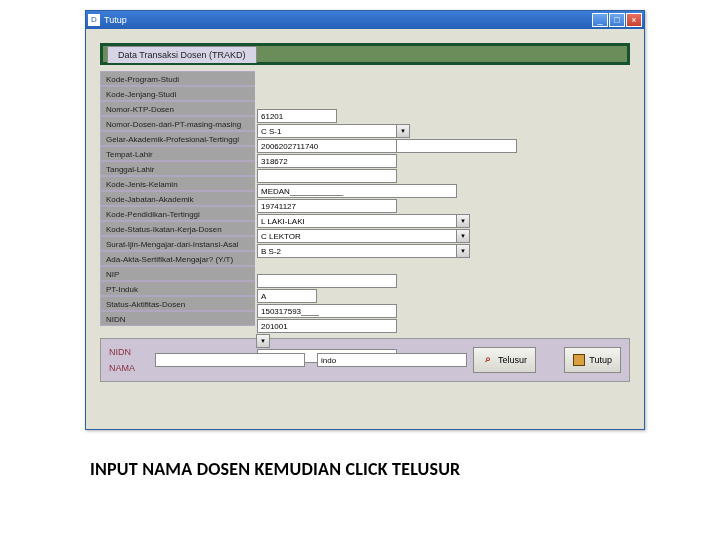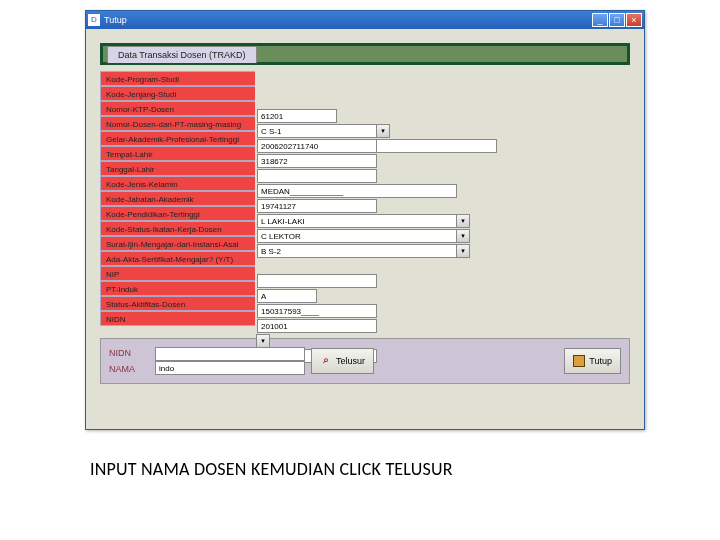--- a/index.html
+++ b/index.html
@@ -74,21 +74,21 @@
     margin: 0 14px;
   }
   .form-row {
     display: flex;
     align-items: stretch;
     height: 15px;
     margin-bottom: 0;
   }
   .form-label {
     width: 155px;
-    background: #ef4444;
+    background: #a3a3a3;
     border: 1px solid #b0a8c0;
     border-right: none;
     font-size: 8px;
     color: #222;
     padding: 2px 5px;
     line-height: 11px;
     overflow: hidden;
     white-space: nowrap;
   }
   .form-input-wrap {
@@ -101,21 +101,21 @@
   .finput {
     height: 14px;
     background: #fff;
     border: 1px solid #888;
     font-size: 8px;
     padding: 0 3px;
     font-family: inherit;
   }
   .finput.w80 { width: 80px; }
   .finput.w60 { width: 60px; }
-  .finput.w140 { width: 120px; }
+  .finput.w140 { width: 140px; }
   .finput.w200 { width: 200px; }
   .fext {
     border-left: none;
     background: #fff;
     height: 14px;
     border-top: 1px solid #888;
     border-bottom: 1px solid #888;
     border-right: 1px solid #888;
     flex-shrink: 0;
   }
@@ -144,22 +144,22 @@
     flex-direction: column;
     gap: 6px;
     width: 40px;
   }
   .sp-label {
     font-size: 9px;
     color: #8a3040;
   }
   .sp-inputs {
     display: flex;
-    flex-direction: column;
-    gap: 0;
+    flex-direction: row;
+    gap: 12px;
   }
   .sp-input {
     width: 150px;
     height: 14px;
     border: 1px solid #888;
     background: #fff;
     font-size: 8px;
     padding: 0 3px;
     font-family: inherit;
   }
@@ -182,21 +182,21 @@
   }
   .sp-btn .ico.red { color:#b03020; background:none; border:none; font-weight:bold; font-size:10px; line-height:10px; }
   .sp-btn .ico.door { background:#d8a040; border:1px solid #604000; }
   .sp-spacer { flex: 1; }
   .caption {
     position: absolute;
     left: 90px;
     top: 458px;
     font-family: Calibri, Arial, sans-serif;
     font-size: 18px;
-    font-weight: normal;
+    font-weight: bold;
     color: #000;
     letter-spacing: 0.2px;
   }
 </style>
 </head>
 <body>
 
 <div class="window">
   <div class="titlebar">
     <span class="titlebar-icon">D</span>

